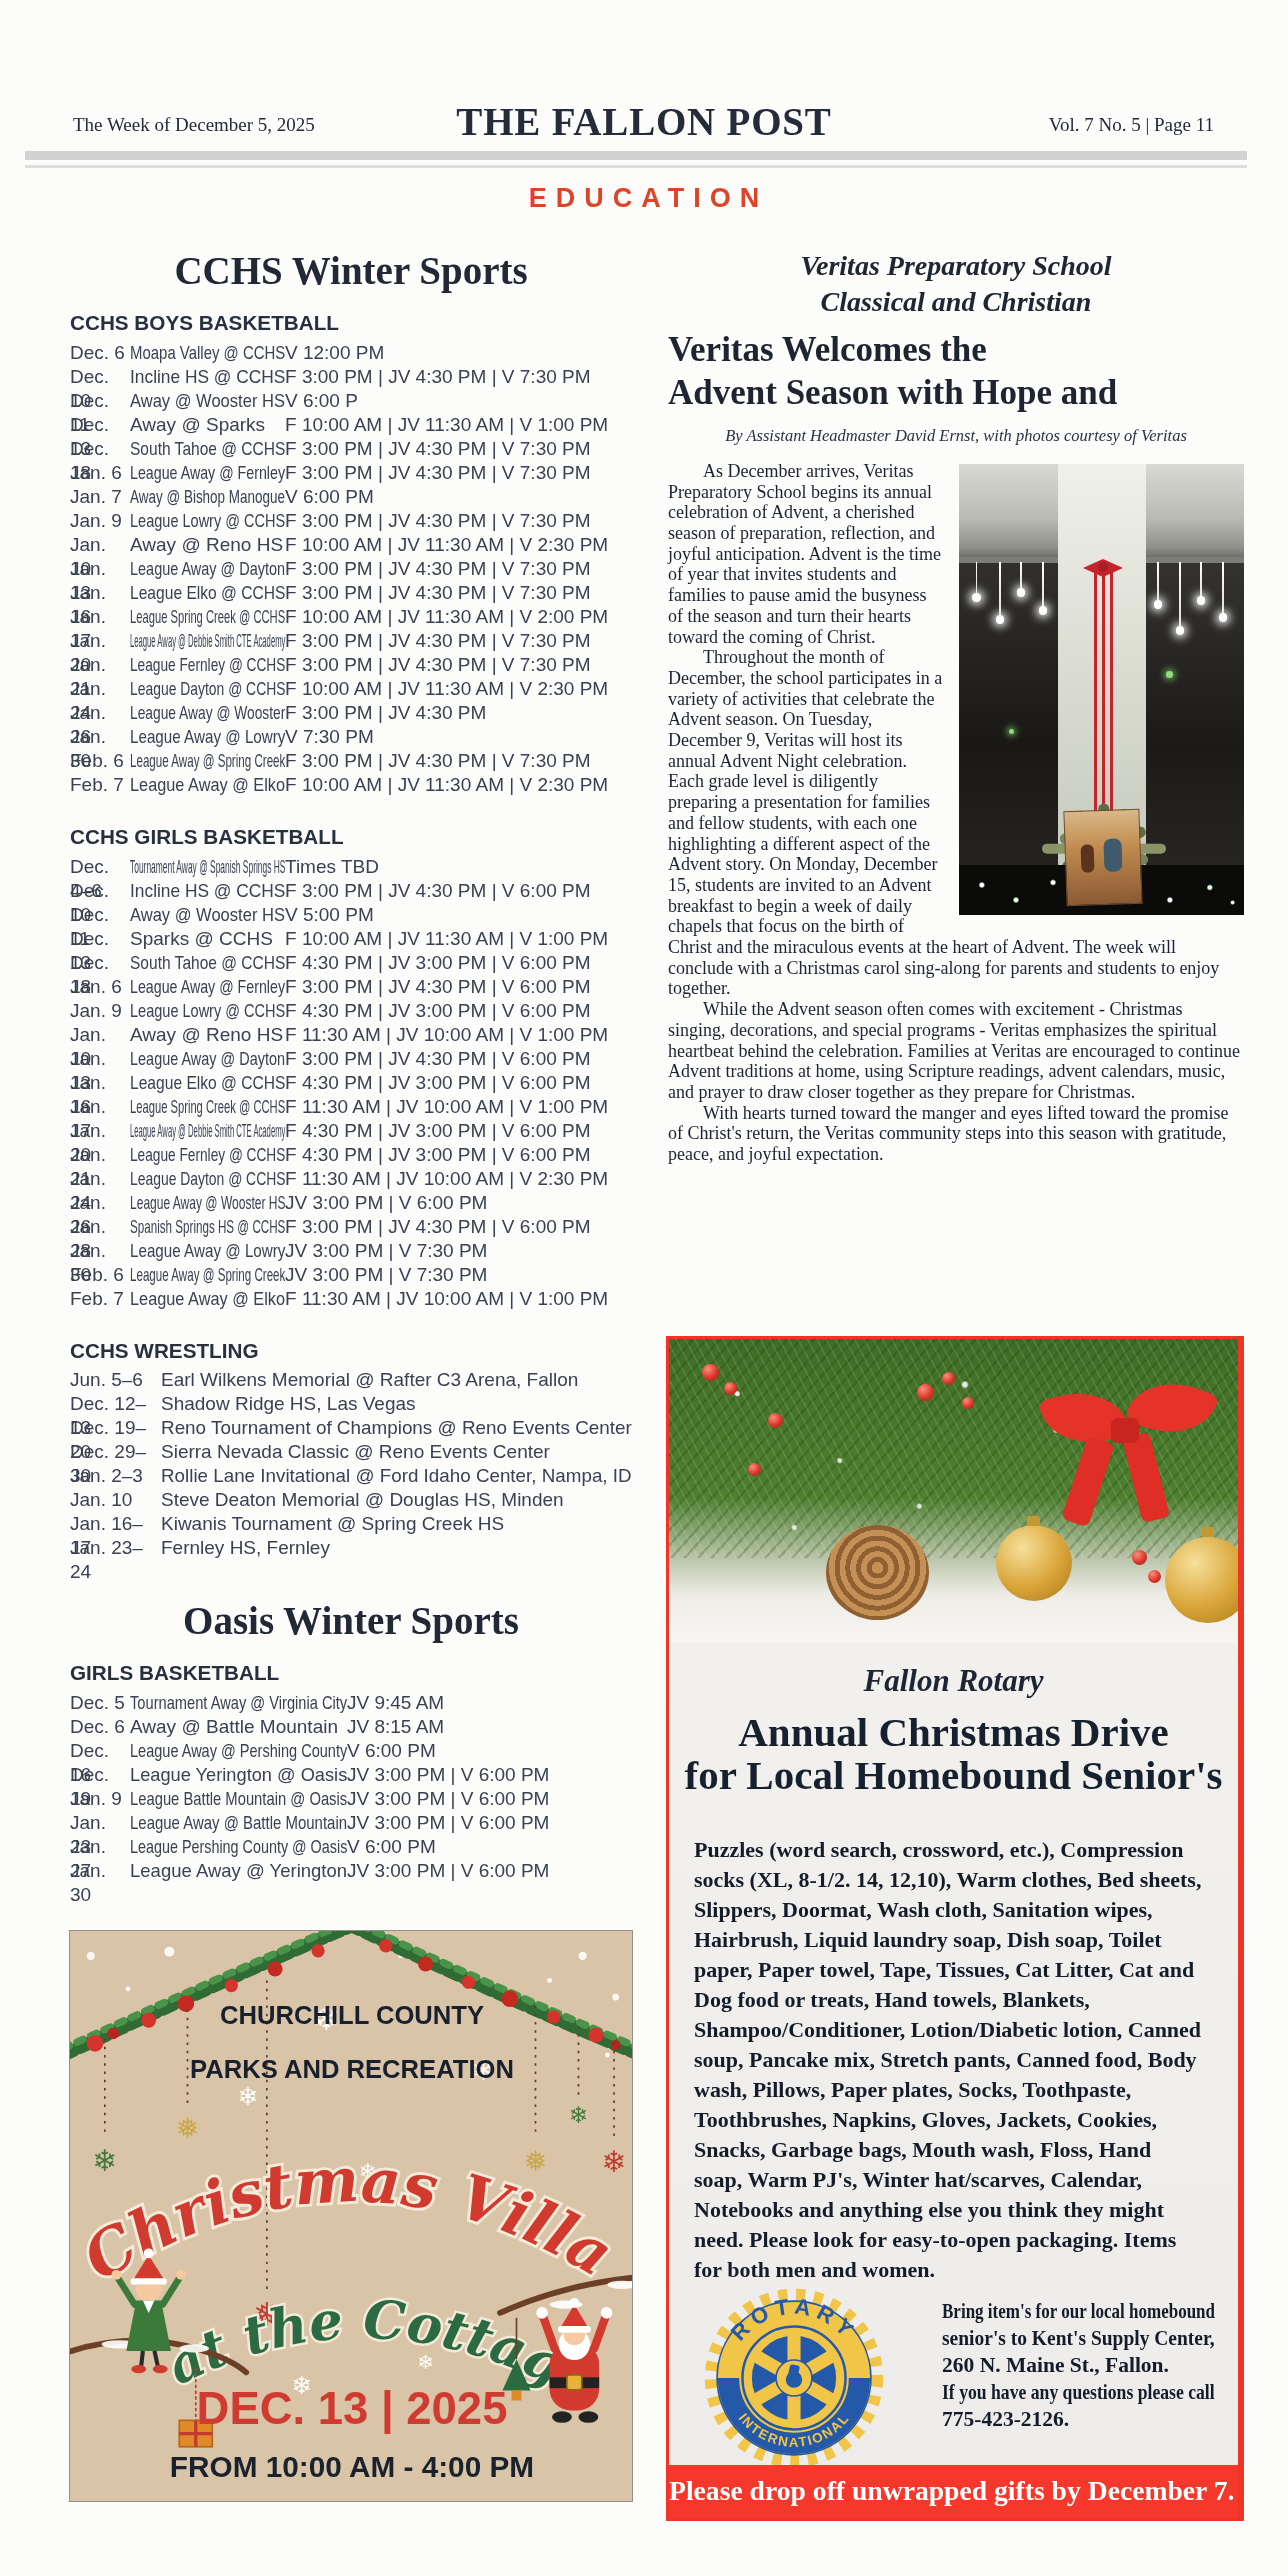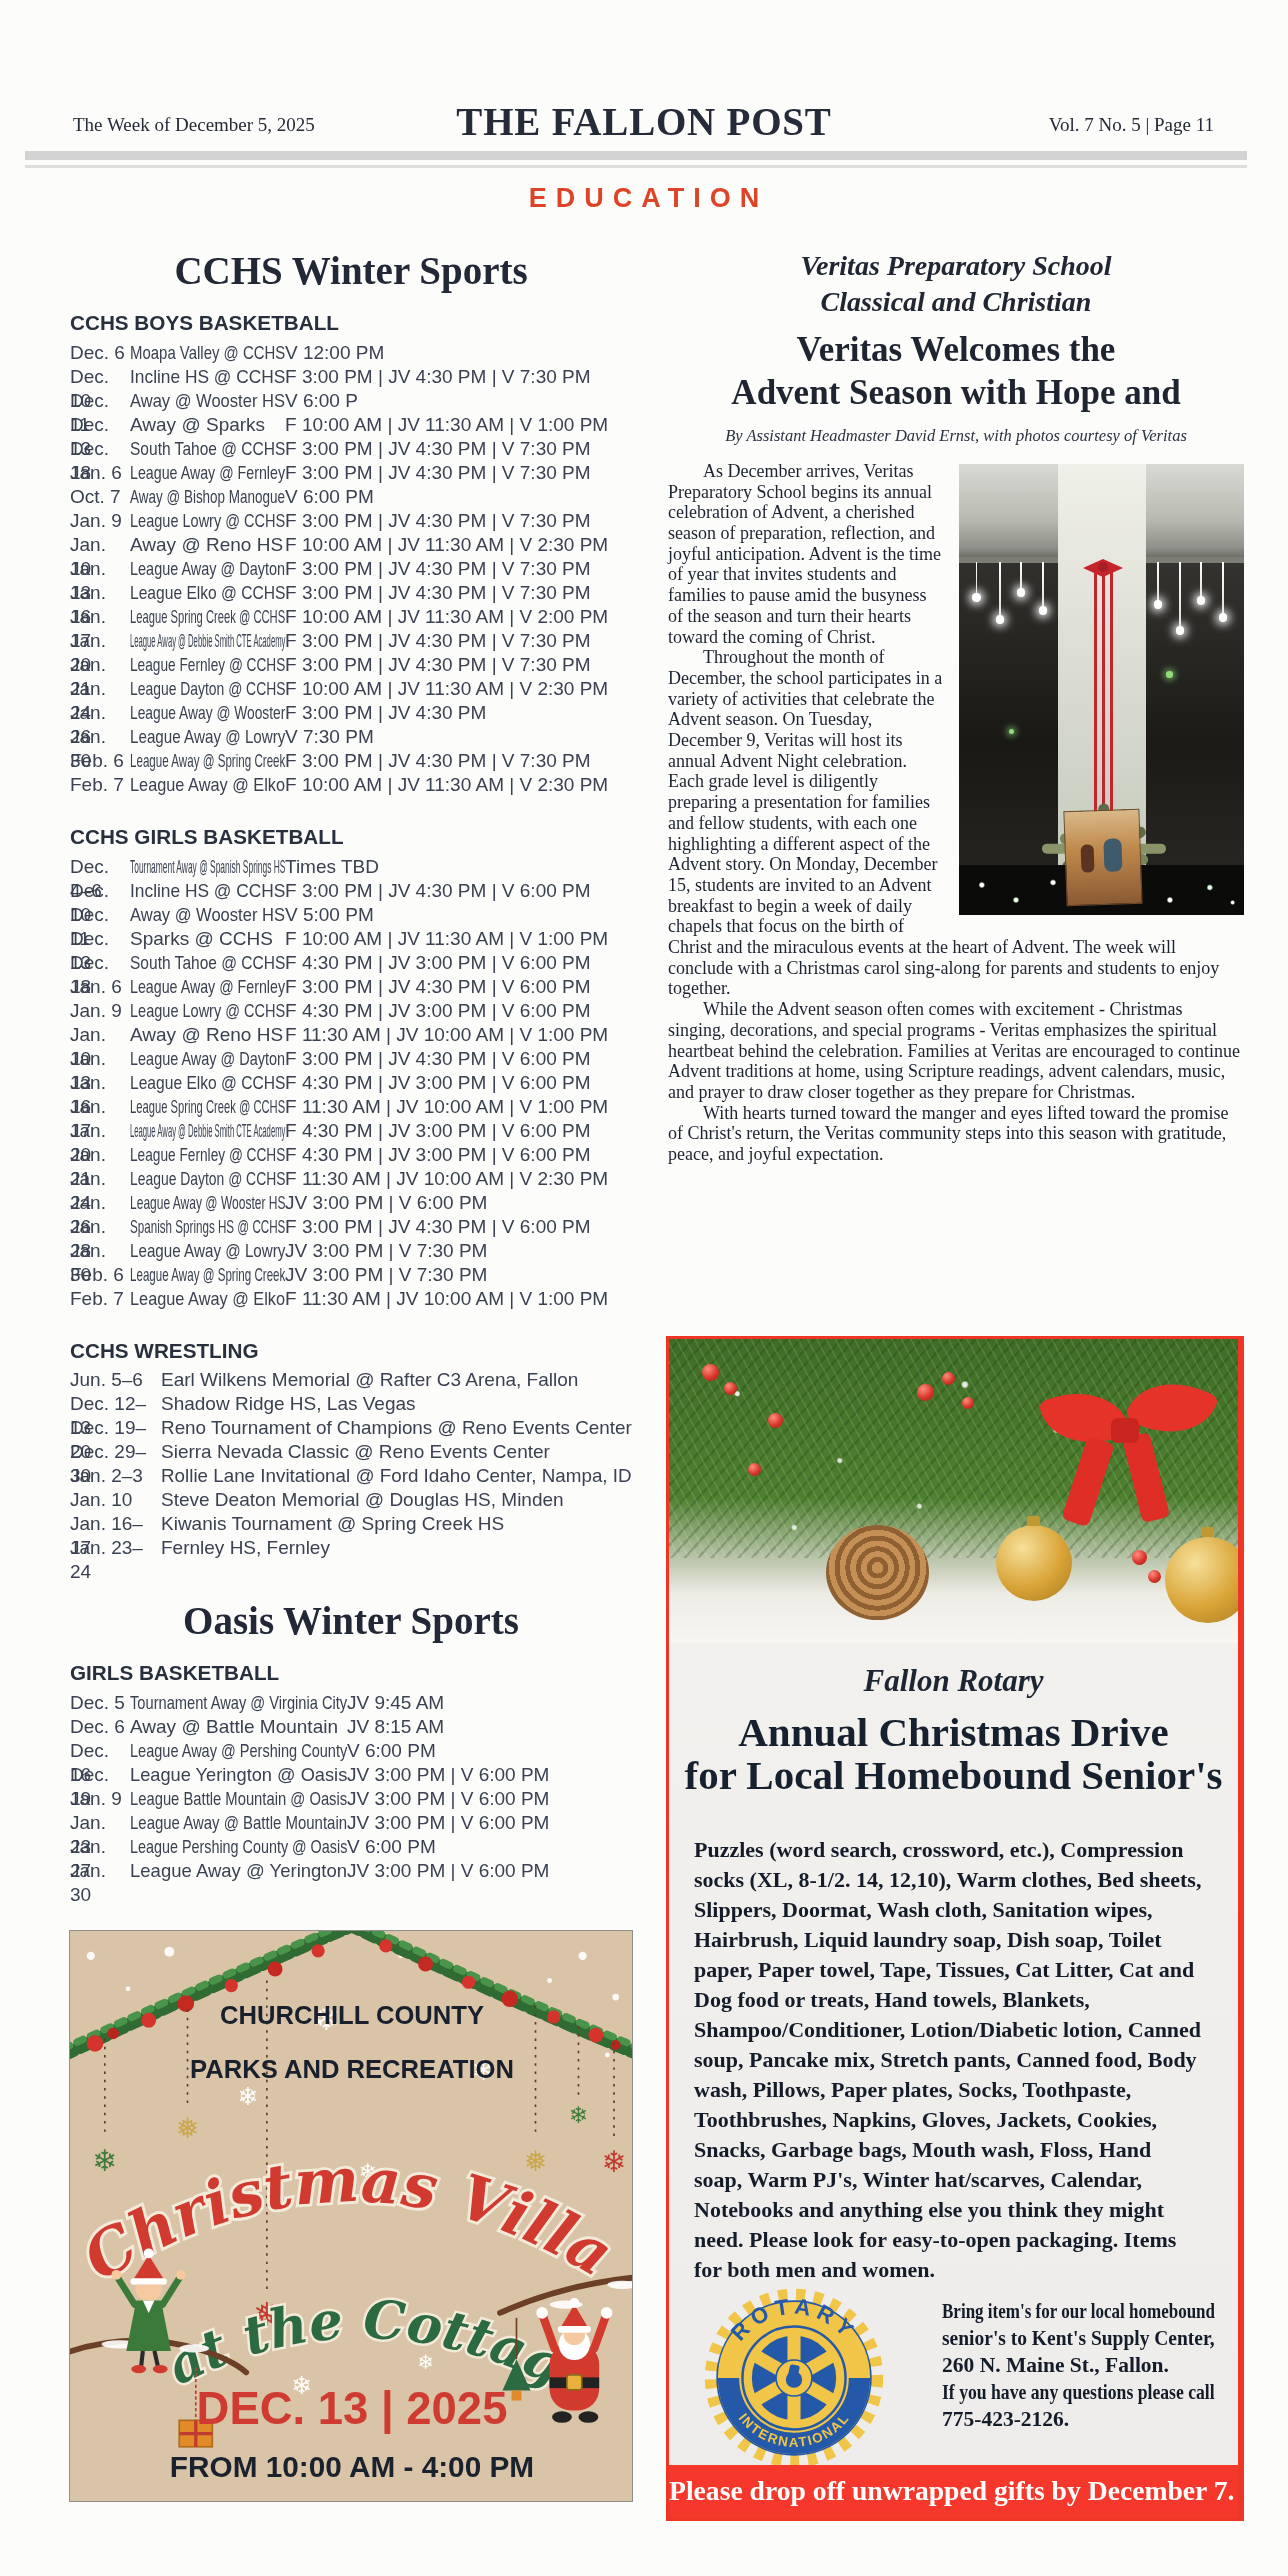--- a/index.html
+++ b/index.html
@@ -25,21 +25,21 @@
   .grp-oasis .e{width:217px;}
   .grp-wrest .d{width:91px;}
   .grp-wrest .e{width:471px;}
   .fit{display:inline-block;white-space:nowrap;}
   
   .poster{position:absolute;left:69px;top:1930px;width:564px;height:572px;background:#d9c4a7;border:1.7px solid #8f8f8f;box-sizing:border-box;overflow:hidden;}
   .poster svg{position:absolute;left:0;top:0;}
   
   .col-right{position:absolute;left:668px;top:248px;width:576px;}
   .v-kicker{font-size:28px;font-weight:bold;font-style:italic;text-align:center;line-height:36px;color:#202632;}
-  .v-head{font-size:35px;font-weight:bold;text-align:center;line-height:43px;color:#1e2430;margin-top:8.3px;}
+  .v-head{font-size:35px;font-weight:bold;line-height:43px;color:#1e2430;margin-top:8.3px;}
   .v-byline{font-size:16.5px;font-style:italic;text-align:center;margin:11.6px 0 15px 0;color:#2a3140;}
   .v-body{font-size:18px;line-height:20.7px;color:#1c2330;text-align:left;}
   .v-body p{margin:0;text-indent:35px;}
   .v-photo{float:right;width:285px;height:451px;margin:3.3px 0 6.6px 13.2px;position:relative;overflow:hidden;background:#23211f;}
   .ph-beam{position:absolute;left:0;top:0;right:0;height:98px;background:linear-gradient(180deg,#d8d9d3 0%,#b9bbb3 55%,#8f918a 85%,#5c5e58 100%);}
   .ph-paneL{position:absolute;left:0;top:98px;width:99px;bottom:50px;background:linear-gradient(180deg,#31302c,#191815 60%,#242320);}
   .ph-paneR{position:absolute;right:0;top:98px;width:98px;bottom:50px;background:linear-gradient(180deg,#34332f,#1b1a17 60%,#262522);}
   .ph-mullion{position:absolute;left:99px;top:0;width:88px;bottom:0;background:linear-gradient(180deg,#f0f0ea 0%,#ddded4 40%,#cdd1c4 75%,#c2c6b8 100%);}
   .ph-sill{position:absolute;left:0;right:0;top:93px;height:5.8px;background:#7c7e76;}
   .ph-bokeh{position:absolute;left:0;right:0;bottom:0;height:50px;background:#0b0b0a;
@@ -128,21 +128,21 @@
         <span class="t">F 3:00 PM | JV 4:30 PM | V 7:30 PM</span>
       </div>
 
       <div class="srow">
         <span class="d">Jan. 6</span>
         <span class="e"><span class="fit" style="transform: scaleX(0.749004); transform-origin: 0px 50%;">League Away @ Fernley</span></span>
         <span class="t">F 3:00 PM | JV 4:30 PM | V 7:30 PM</span>
       </div>
 
       <div class="srow">
-        <span class="d">Oct. 7</span>
+        <span class="d">Jan. 7</span>
         <span class="e"><span class="fit" style="transform: scaleX(0.709434); transform-origin: 0px 50%;">Away @ Bishop Manogue</span></span>
         <span class="t">V 6:00 PM</span>
       </div>
 
       <div class="srow">
         <span class="d">Jan. 9</span>
         <span class="e"><span class="fit" style="transform: scaleX(0.764228); transform-origin: 0px 50%;">League Lowry @ CCHS</span></span>
         <span class="t">F 3:00 PM | JV 4:30 PM | V 7:30 PM</span>
       </div>
 

